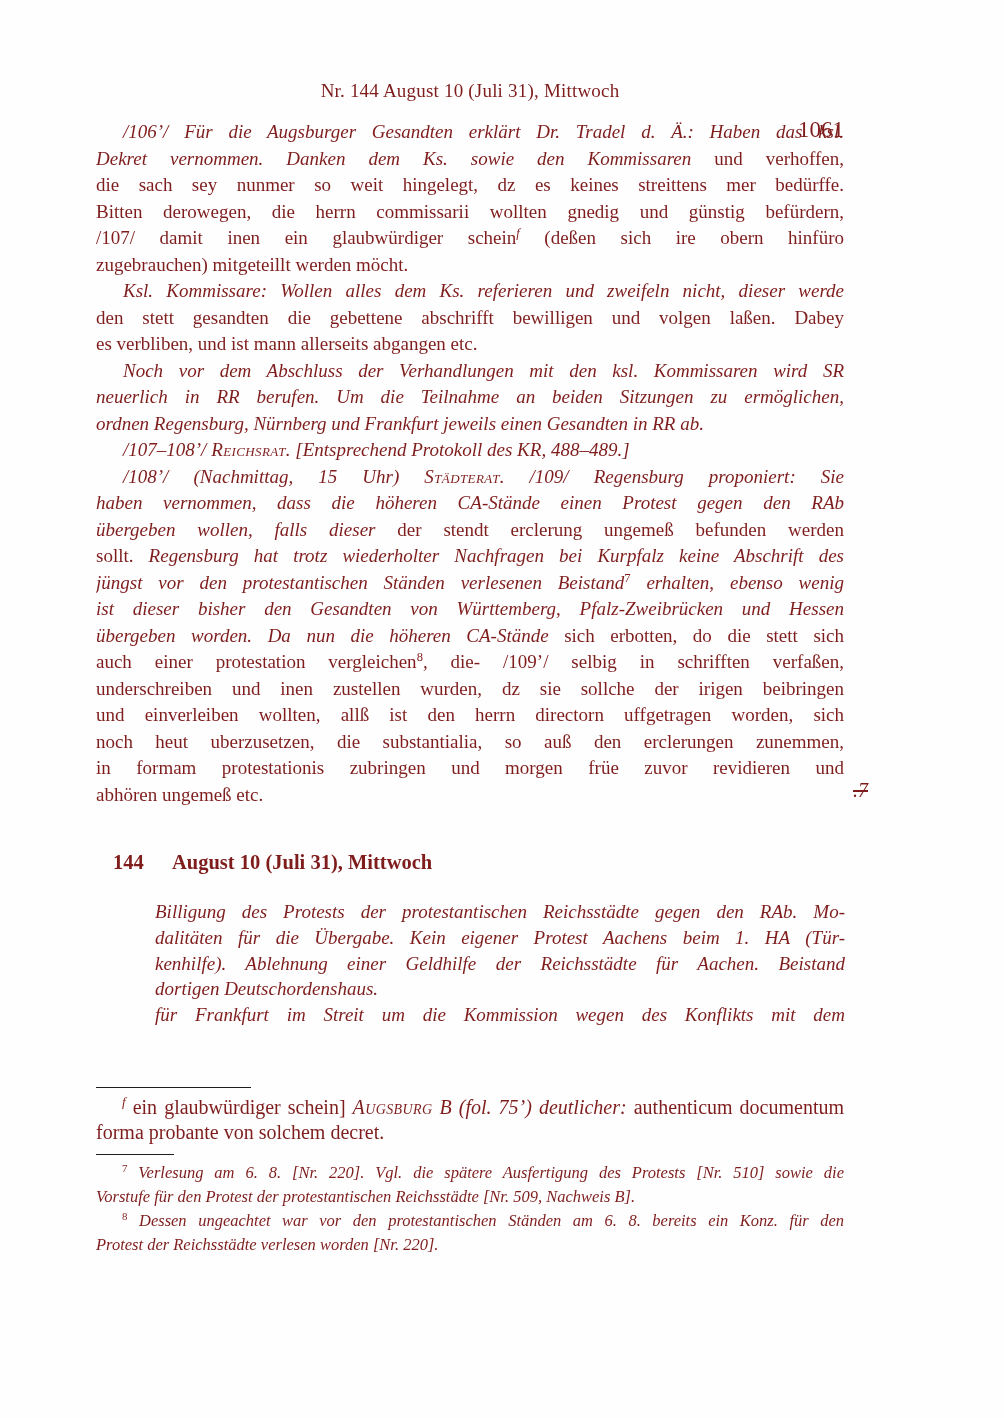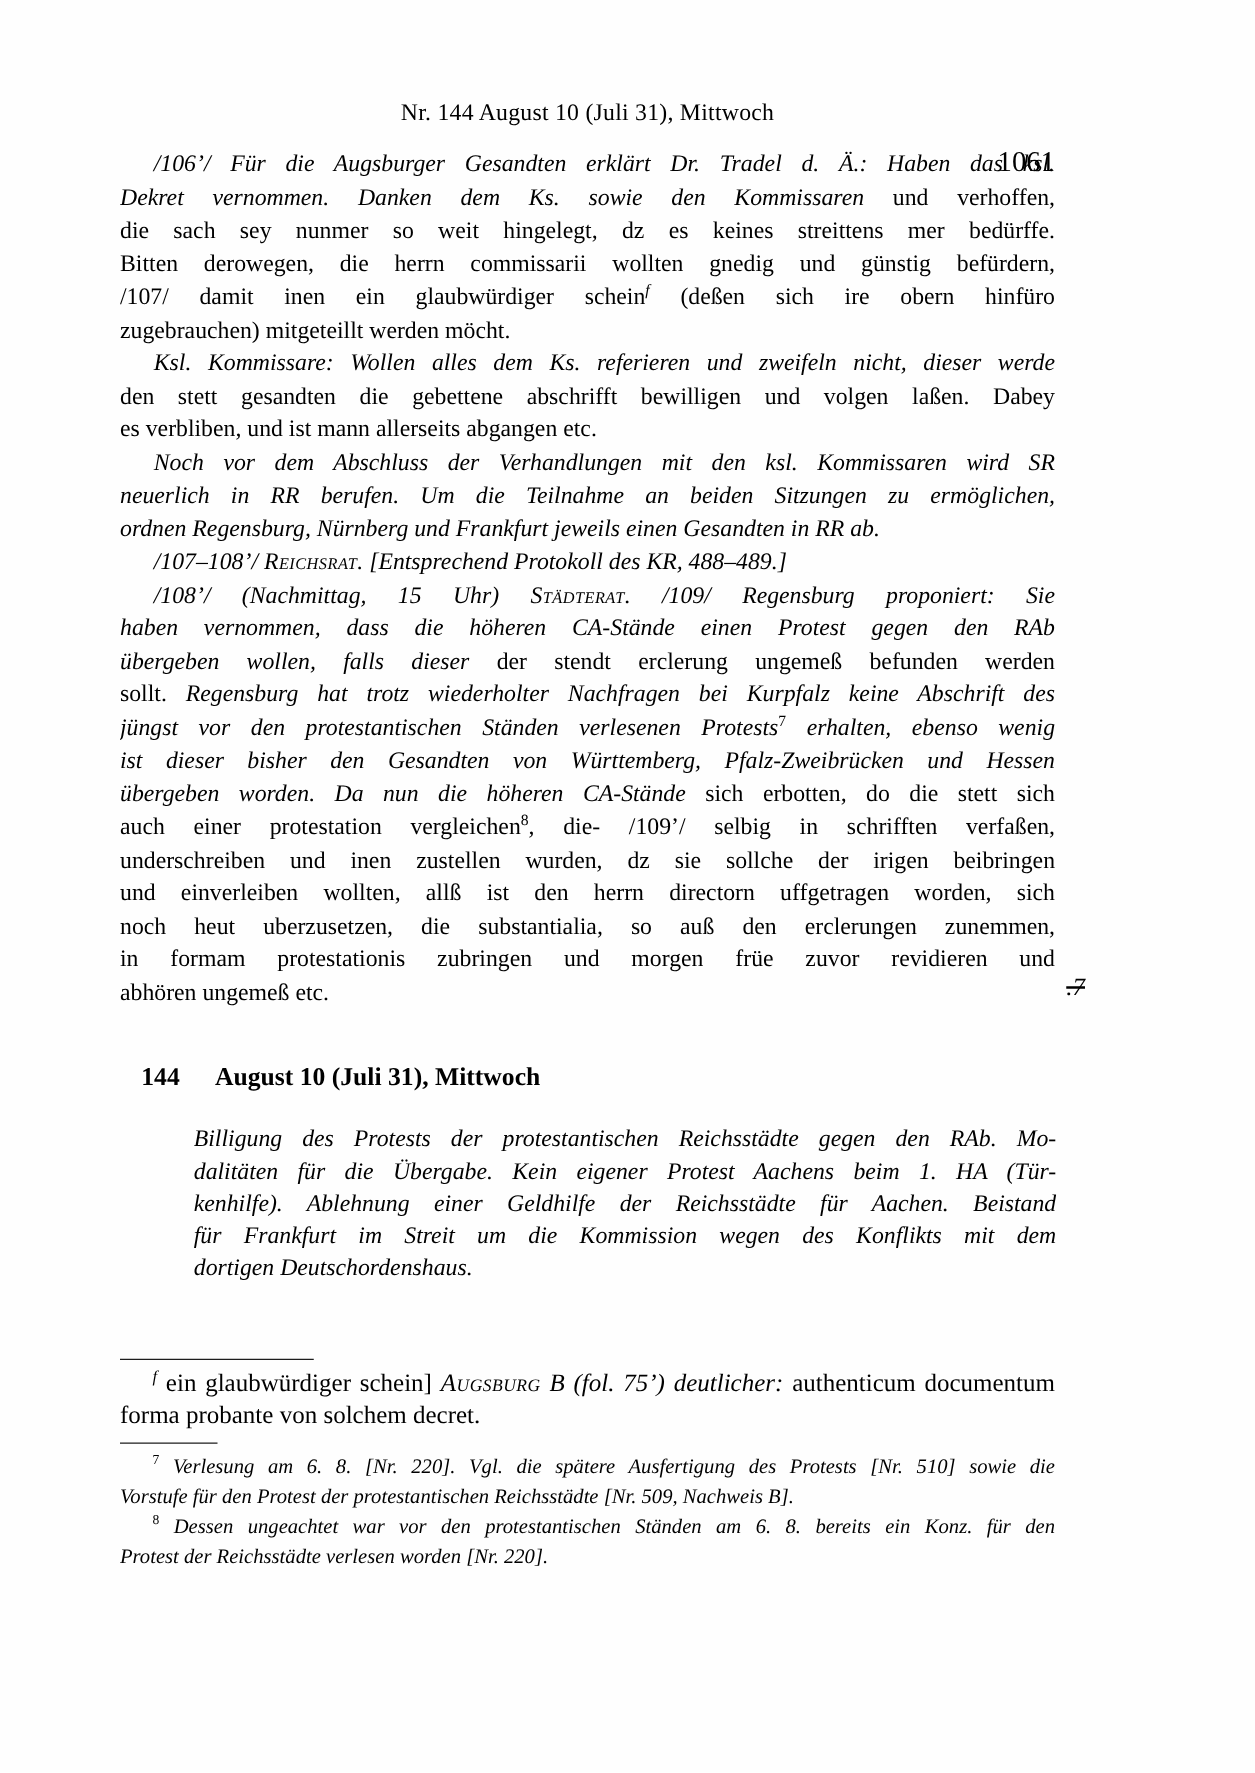--- a/index.html
+++ b/index.html
@@ -2,21 +2,21 @@
 <html><head>
 <meta charset="utf-8">
 <style>
   html, body { margin: 0; padding: 0; background: #ffffff; }
   .page {
     position: relative;
     width: 1004px;
     height: 1418px;
     background: #fefefe;
     font-family: "Liberation Serif", "DejaVu Serif", serif;
-    color: #000000;
+    color: #7f1d1d;
     overflow: hidden;
   }
   
   .running-header {
     position: absolute;
     top: 80px; left: 96px; width: 748px; height: 26px;
     font-size: 19px;
   }
   .running-header .rh-title { display: block; text-align: center; letter-spacing: 0.2px; }
   .running-header .rh-page {
@@ -88,43 +88,43 @@
       <div class="line"><span class="seg-r">den stett gesandten die gebettene abschrifft bewilligen und volgen laßen. Dabey</span></div>
       <div class="line last"><span class="seg-r">es verbliben, und ist mann allerseits abgangen etc.</span></div>
       <div class="line ind"><span class="seg-i">Noch vor dem Abschluss der Verhandlungen mit den ksl. Kommissaren wird SR</span></div>
       <div class="line"><span class="seg-i">neuerlich in RR berufen. Um die Teilnahme an beiden Sitzungen zu ermöglichen,</span></div>
       <div class="line last"><span class="seg-i">ordnen Regensburg, Nürnberg und Frankfurt jeweils einen Gesandten in RR ab.</span></div>
       <div class="line ind last"><span class="seg-i">/107–108’/ </span><span class="seg-sc">Reichsrat</span><span class="seg-i">. [Entsprechend Protokoll des KR, 488–489.]</span></div>
       <div class="line ind"><span class="seg-i">/108’/ (Nachmittag, 15 Uhr) </span><span class="seg-sc">Städterat</span><span class="seg-i">. /109/ Regensburg proponiert: Sie</span></div>
       <div class="line"><span class="seg-i">haben vernommen, dass die höheren CA-Stände einen Protest gegen den RAb</span></div>
       <div class="line"><span class="seg-i">übergeben wollen, falls dieser</span><span class="seg-r"> der stendt erclerung ungemeß befunden werden</span></div>
       <div class="line"><span class="seg-r">sollt. </span><span class="seg-i">Regensburg hat trotz wiederholter Nachfragen bei Kurpfalz keine Abschrift des</span></div>
-      <div class="line"><span class="seg-i">jüngst vor den protestantischen Ständen verlesenen Protests</span><span class="seg-sup">7</span><span class="seg-i"> erhalten, ebenso wenig</span></div>
+      <div class="line"><span class="seg-i">jüngst vor den protestantischen Ständen verlesenen Beistand</span><span class="seg-sup">7</span><span class="seg-i"> erhalten, ebenso wenig</span></div>
       <div class="line"><span class="seg-i">ist dieser bisher den Gesandten von Württemberg, Pfalz-Zweibrücken und Hessen</span></div>
       <div class="line"><span class="seg-i">übergeben worden. Da nun die höheren CA-Stände</span><span class="seg-r"> sich erbotten, do die stett sich</span></div>
       <div class="line"><span class="seg-r">auch einer protestation vergleichen</span><span class="seg-sup">8</span><span class="seg-r">, die- /109’/ selbig in schrifften verfaßen,</span></div>
       <div class="line"><span class="seg-r">underschreiben und inen zustellen wurden, dz sie sollche der irigen beibringen</span></div>
       <div class="line"><span class="seg-r">und einverleiben wollten, allß ist den herrn directorn uffgetragen worden, sich</span></div>
       <div class="line"><span class="seg-r">noch heut uberzusetzen, die substantialia, so auß den erclerungen zunemmen,</span></div>
       <div class="line"><span class="seg-r">in formam protestationis zubringen und morgen früe zuvor revidieren und</span></div>
       <div class="line last"><span class="seg-r">abhören ungemeß etc.</span></div>
     </div>
 
   <span class="marginal-mark">.7</span>
 
   <div class="section-heading">
     <span class="sec-num">144</span><span class="sec-title">August 10 (Juli 31), Mittwoch</span>
   </div>
 
   <div id="summary-block">
       <div class="line"><span class="seg-i">Billigung des Protests der protestantischen Reichsstädte gegen den RAb. Mo-</span></div>
       <div class="line"><span class="seg-i">dalitäten für die Übergabe. Kein eigener Protest Aachens beim 1. HA (Tür-</span></div>
       <div class="line"><span class="seg-i">kenhilfe). Ablehnung einer Geldhilfe der Reichsstädte für Aachen. Beistand</span></div>
+      <div class="line last"><span class="seg-i">dortigen Deutschordenshaus.</span></div>
       <div class="line"><span class="seg-i">für Frankfurt im Streit um die Kommission wegen des Konflikts mit dem</span></div>
-      <div class="line last"><span class="seg-i">dortigen Deutschordenshaus.</span></div>
     </div>
 
   <div id="apparatus-rule" class="rule"></div>
   <div id="apparatus-block" class="textblock fn">
       <div class="line ind"><span class="seg-supi">f</span><span class="seg-r"> ein glaubwürdiger schein] </span><span class="seg-sc">Augsburg</span><span class="seg-i"> B (fol. 75’) deutlicher:</span><span class="seg-r"> authenticum documentum in</span></div>
       <div class="line last"><span class="seg-r">forma probante von solchem decret.</span></div>
     </div>
 
   <div id="commentary-rule" class="rule"></div>
   <div id="commentary-block" class="textblock fn">

